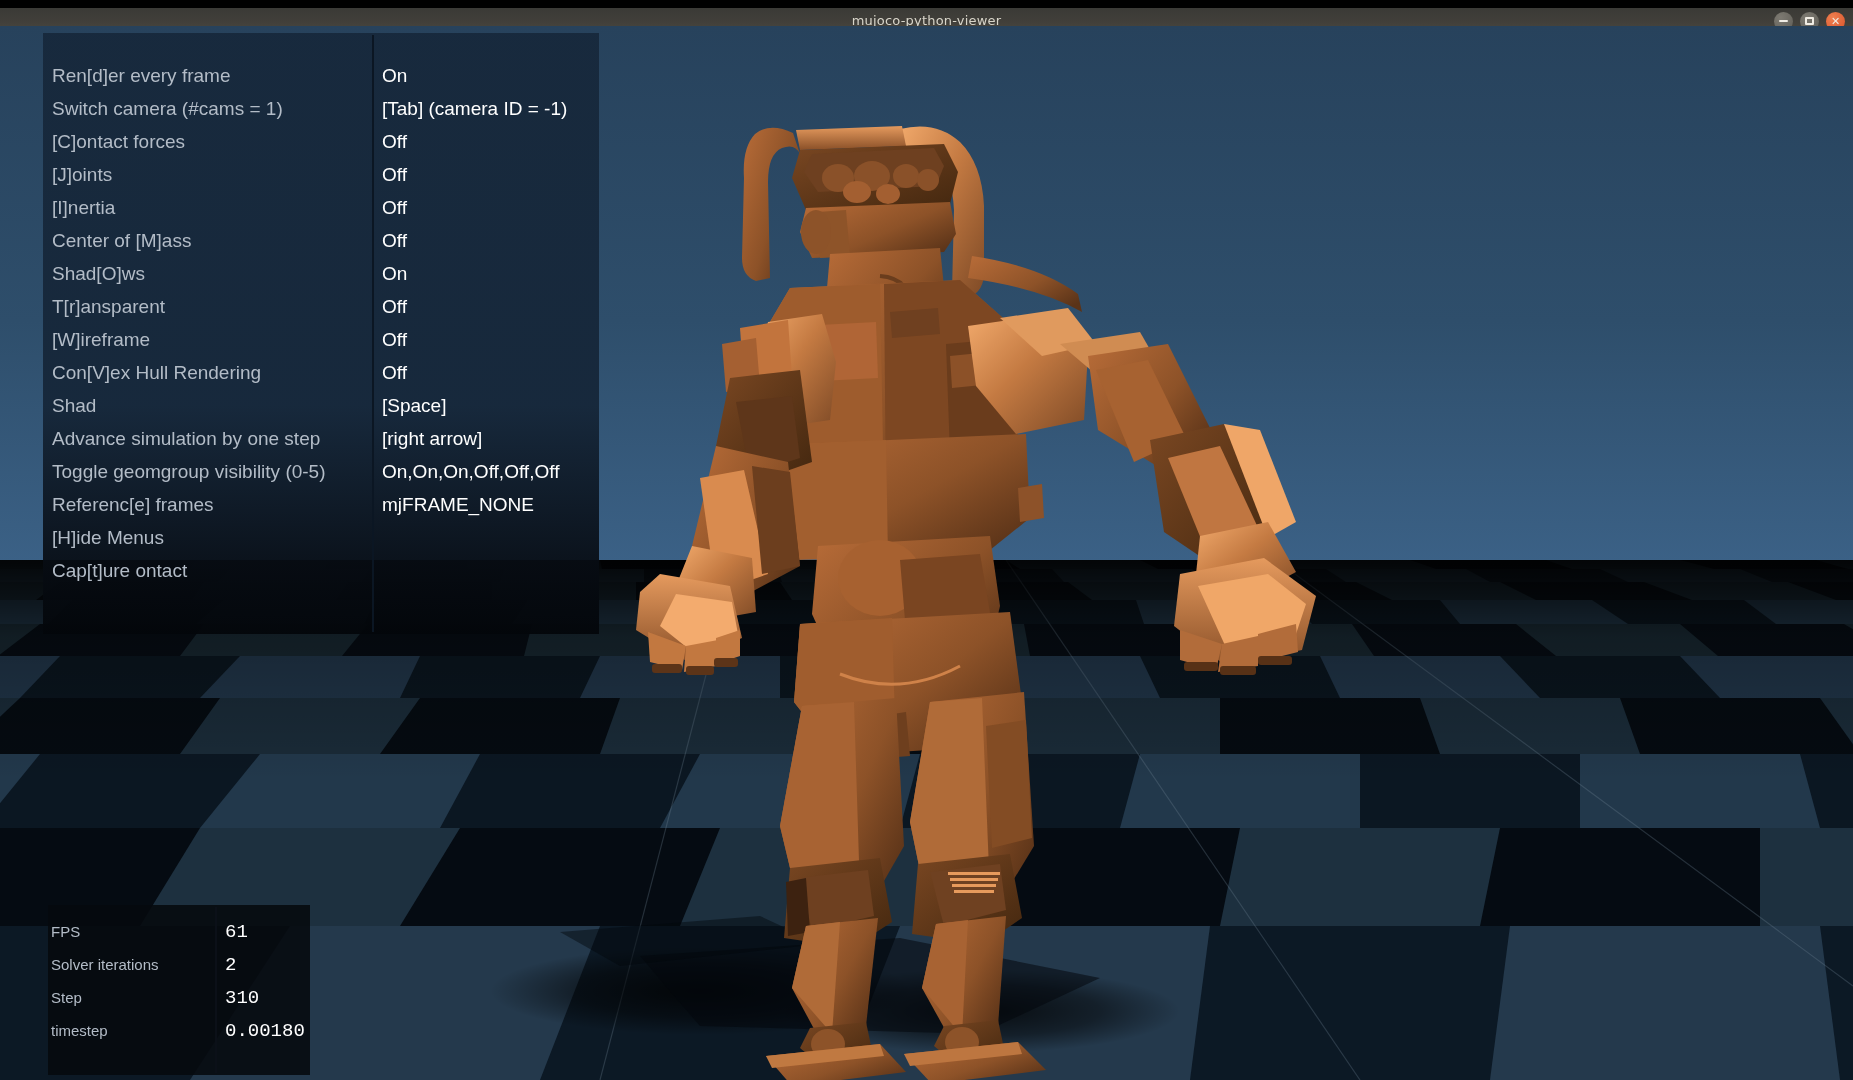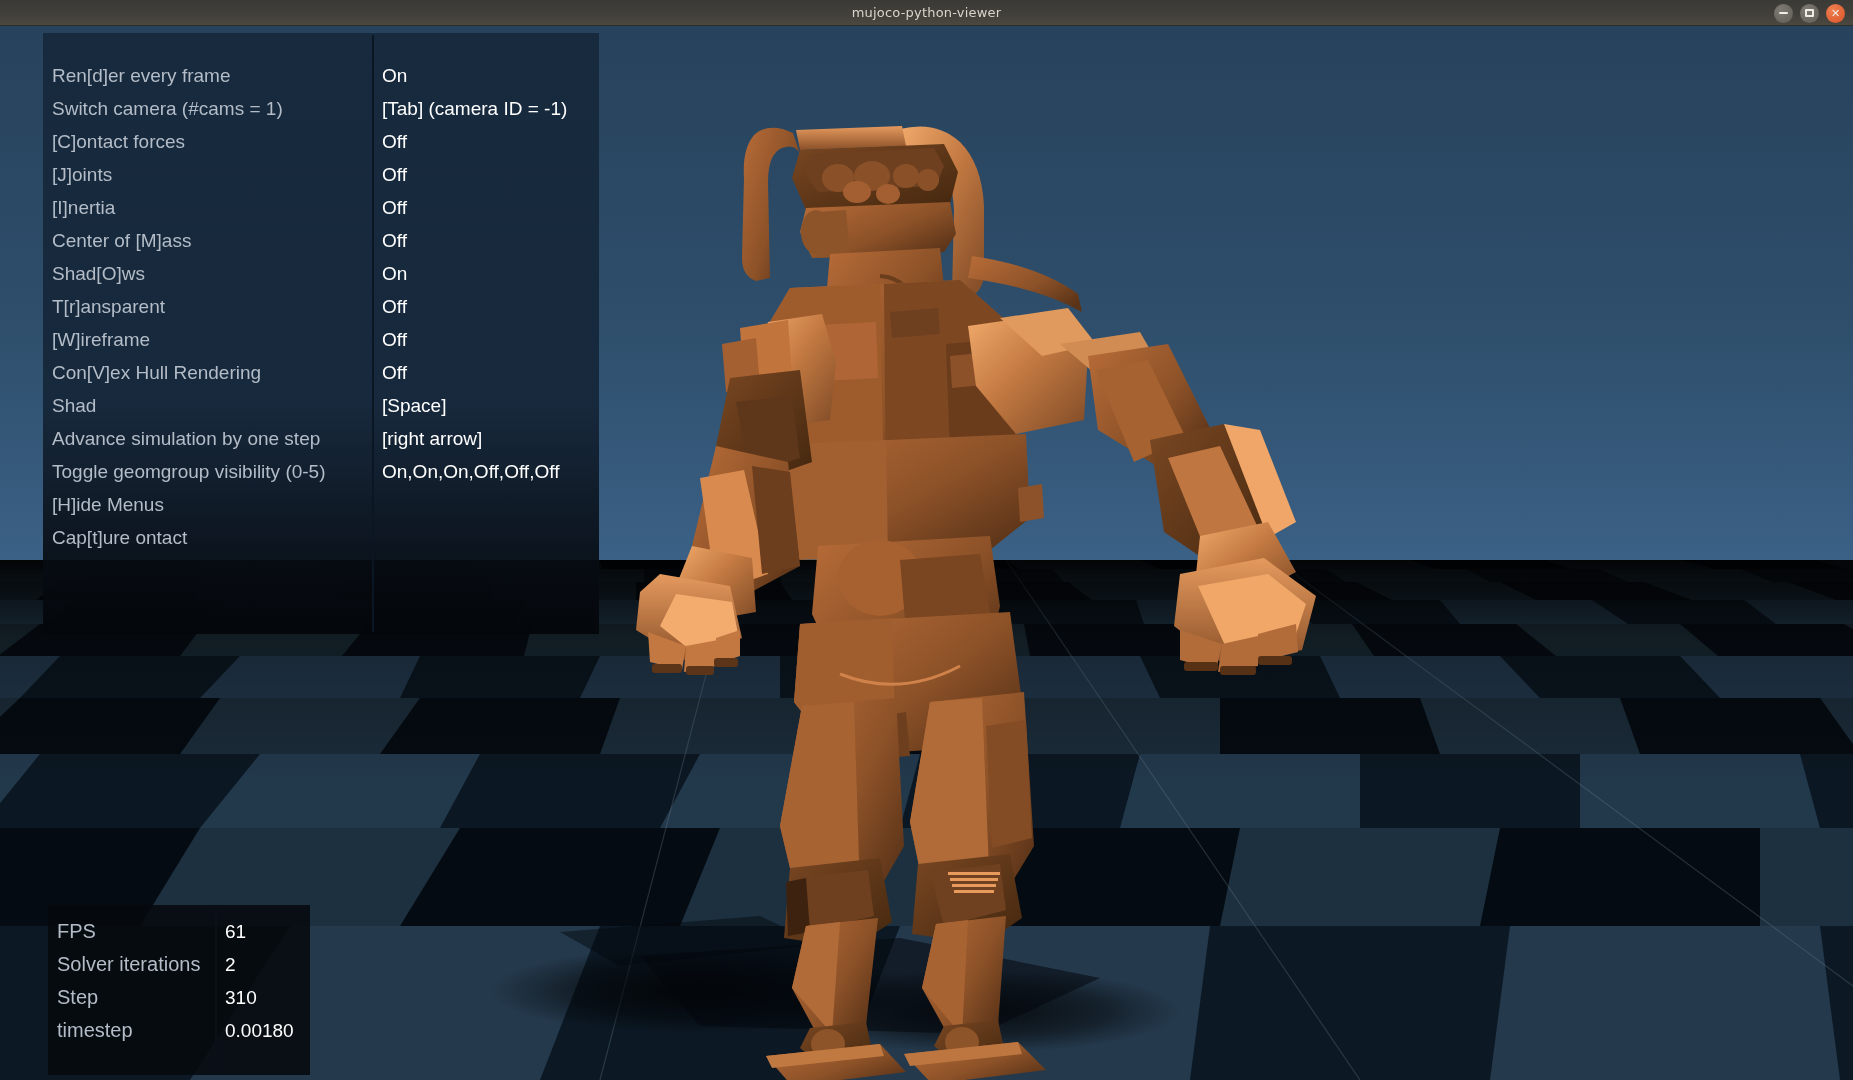--- a/index.html
+++ b/index.html
@@ -5,21 +5,21 @@
 <style>
   * { margin:0; padding:0; box-sizing:border-box; }
   html,body {
     width:1853px; height:1080px; overflow:hidden;
     background:#000; font-family:"Liberation Sans", sans-serif;
   }
   #app { position:relative; width:1853px; height:1080px; overflow:hidden; }
 
   
   #titlebar {
-    position:absolute; left:0; top:0; width:1853px; height:26px;
+    position:absolute; left:0; top:8px; width:1853px; height:26px;
     background:linear-gradient(to bottom,#3a3a36 0%,#413f3a 55%,#4a483f 100%);
     border-bottom:1px solid #2c2c28;
     display:flex; align-items:center; justify-content:center;
   }
   #titlebar-text {
     color:#d8d5ca; font-size:13px; letter-spacing:.2px;
     font-family:"DejaVu Sans", sans-serif;
   }
   #window-controls {
     position:absolute; right:8px; top:0; height:26px;
@@ -72,22 +72,22 @@
     position:absolute; left:329px; top:2px; width:2px; height:597px;
     background:#0b1623;
   }
 
   #stats-panel {
     left:5px; top:879px; width:262px; height:170px;
     background:rgba(6,9,14,0.88);
   }
   #stats-rows { position:absolute; left:0; top:10px; width:100%; }
   .srow { display:flex; height:33px; align-items:center; }
-  .slabel { width:168px; padding-left:9px; color:#b3bcc7; font-size:20px; white-space:nowrap; }
-  .svalue { flex:1; padding-left:9px; color:#ffffff; font-size:19px; white-space:nowrap; }
+  .slabel { width:168px; padding-left:3px; color:#b3bcc7; font-size:15px; white-space:nowrap; }
+  .svalue { flex:1; padding-left:9px; color:#ffffff; font-size:19px; white-space:nowrap;font-family:Liberation Mono, monospace; }
   #stats-divider {
     position:absolute; left:167px; top:2px; width:2px; height:166px; background:#0b1018;
   }
 </style>
 </head>
 <body>
 
 <div id="app">
 
   <div id="titlebar">
@@ -455,20 +455,24 @@
           </div>
           <div class="mrow">
             <div class="mlabel">Advance simulation by one step</div>
             <div class="mvalue">[right arrow]</div>
           </div>
           <div class="mrow">
             <div class="mlabel">Toggle geomgroup visibility (0-5)</div>
             <div class="mvalue">On,On,On,Off,Off,Off</div>
           </div>
           <div class="mrow">
+            <div class="mlabel">Referenc[e] frames</div>
+            <div class="mvalue">mjFRAME_NONE</div>
+          </div>
+          <div class="mrow">
             <div class="mlabel">[H]ide Menus</div>
             <div class="mvalue"></div>
           </div>
           <div class="mrow">
             <div class="mlabel">Cap[t]ure ontact</div>
             <div class="mvalue"></div>
           </div>
         </div>
     </div>
 

